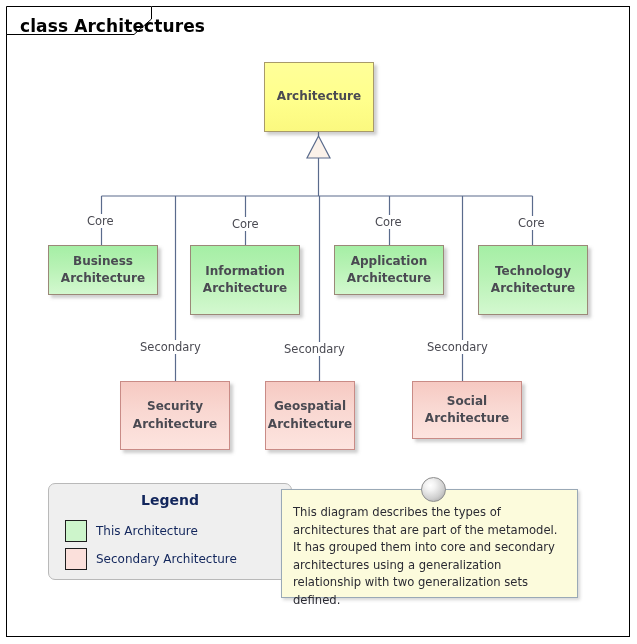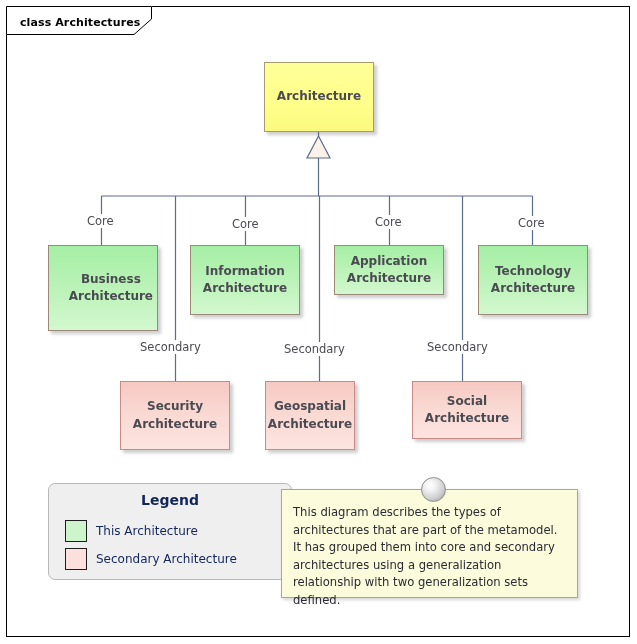--- a/index.html
+++ b/index.html
@@ -41,21 +41,21 @@
   }
   .frame-tab-shape {
     position: absolute;
     left: 0;
     top: 0;
   }
   .frame-tab-label {
     position: absolute;
     left: 14px;
     top: 10px;
-    font-size: 11px;
+    font-size: 17px;
     font-weight: bold;
     color: #000000;
     white-space: nowrap;
     letter-spacing: 0.1px;
   }
 
   
   #connectors {
     position: absolute;
     left: 0;
@@ -229,21 +229,21 @@
 
   <div class="uml-class root" style="left:264px; top:62px; width:110px; height:70px;">
     <span class="class-label">Architecture</span>
   </div>
 
   <span class="set-label" style="left:85px; top:214px;">Core</span>
   <span class="set-label" style="left:230px; top:217px;">Core</span>
   <span class="set-label" style="left:373px; top:215px;">Core</span>
   <span class="set-label" style="left:516px; top:216px;">Core</span>
 
-  <div class="uml-class core" style="left:48px; top:245px; width:110px; height:86px;justify-content:flex-end;">
+  <div class="uml-class core" style="left:48px; top:245px; width:110px; height:50px;">
     <span class="class-label">
       <span>Business</span><br>
       <span>Architecture</span>
     </span>
   </div>
 
   <div class="uml-class core" style="left:190px; top:245px; width:110px; height:70px;">
     <span class="class-label">
       <span>Information</span><br>
       <span>Architecture</span>

